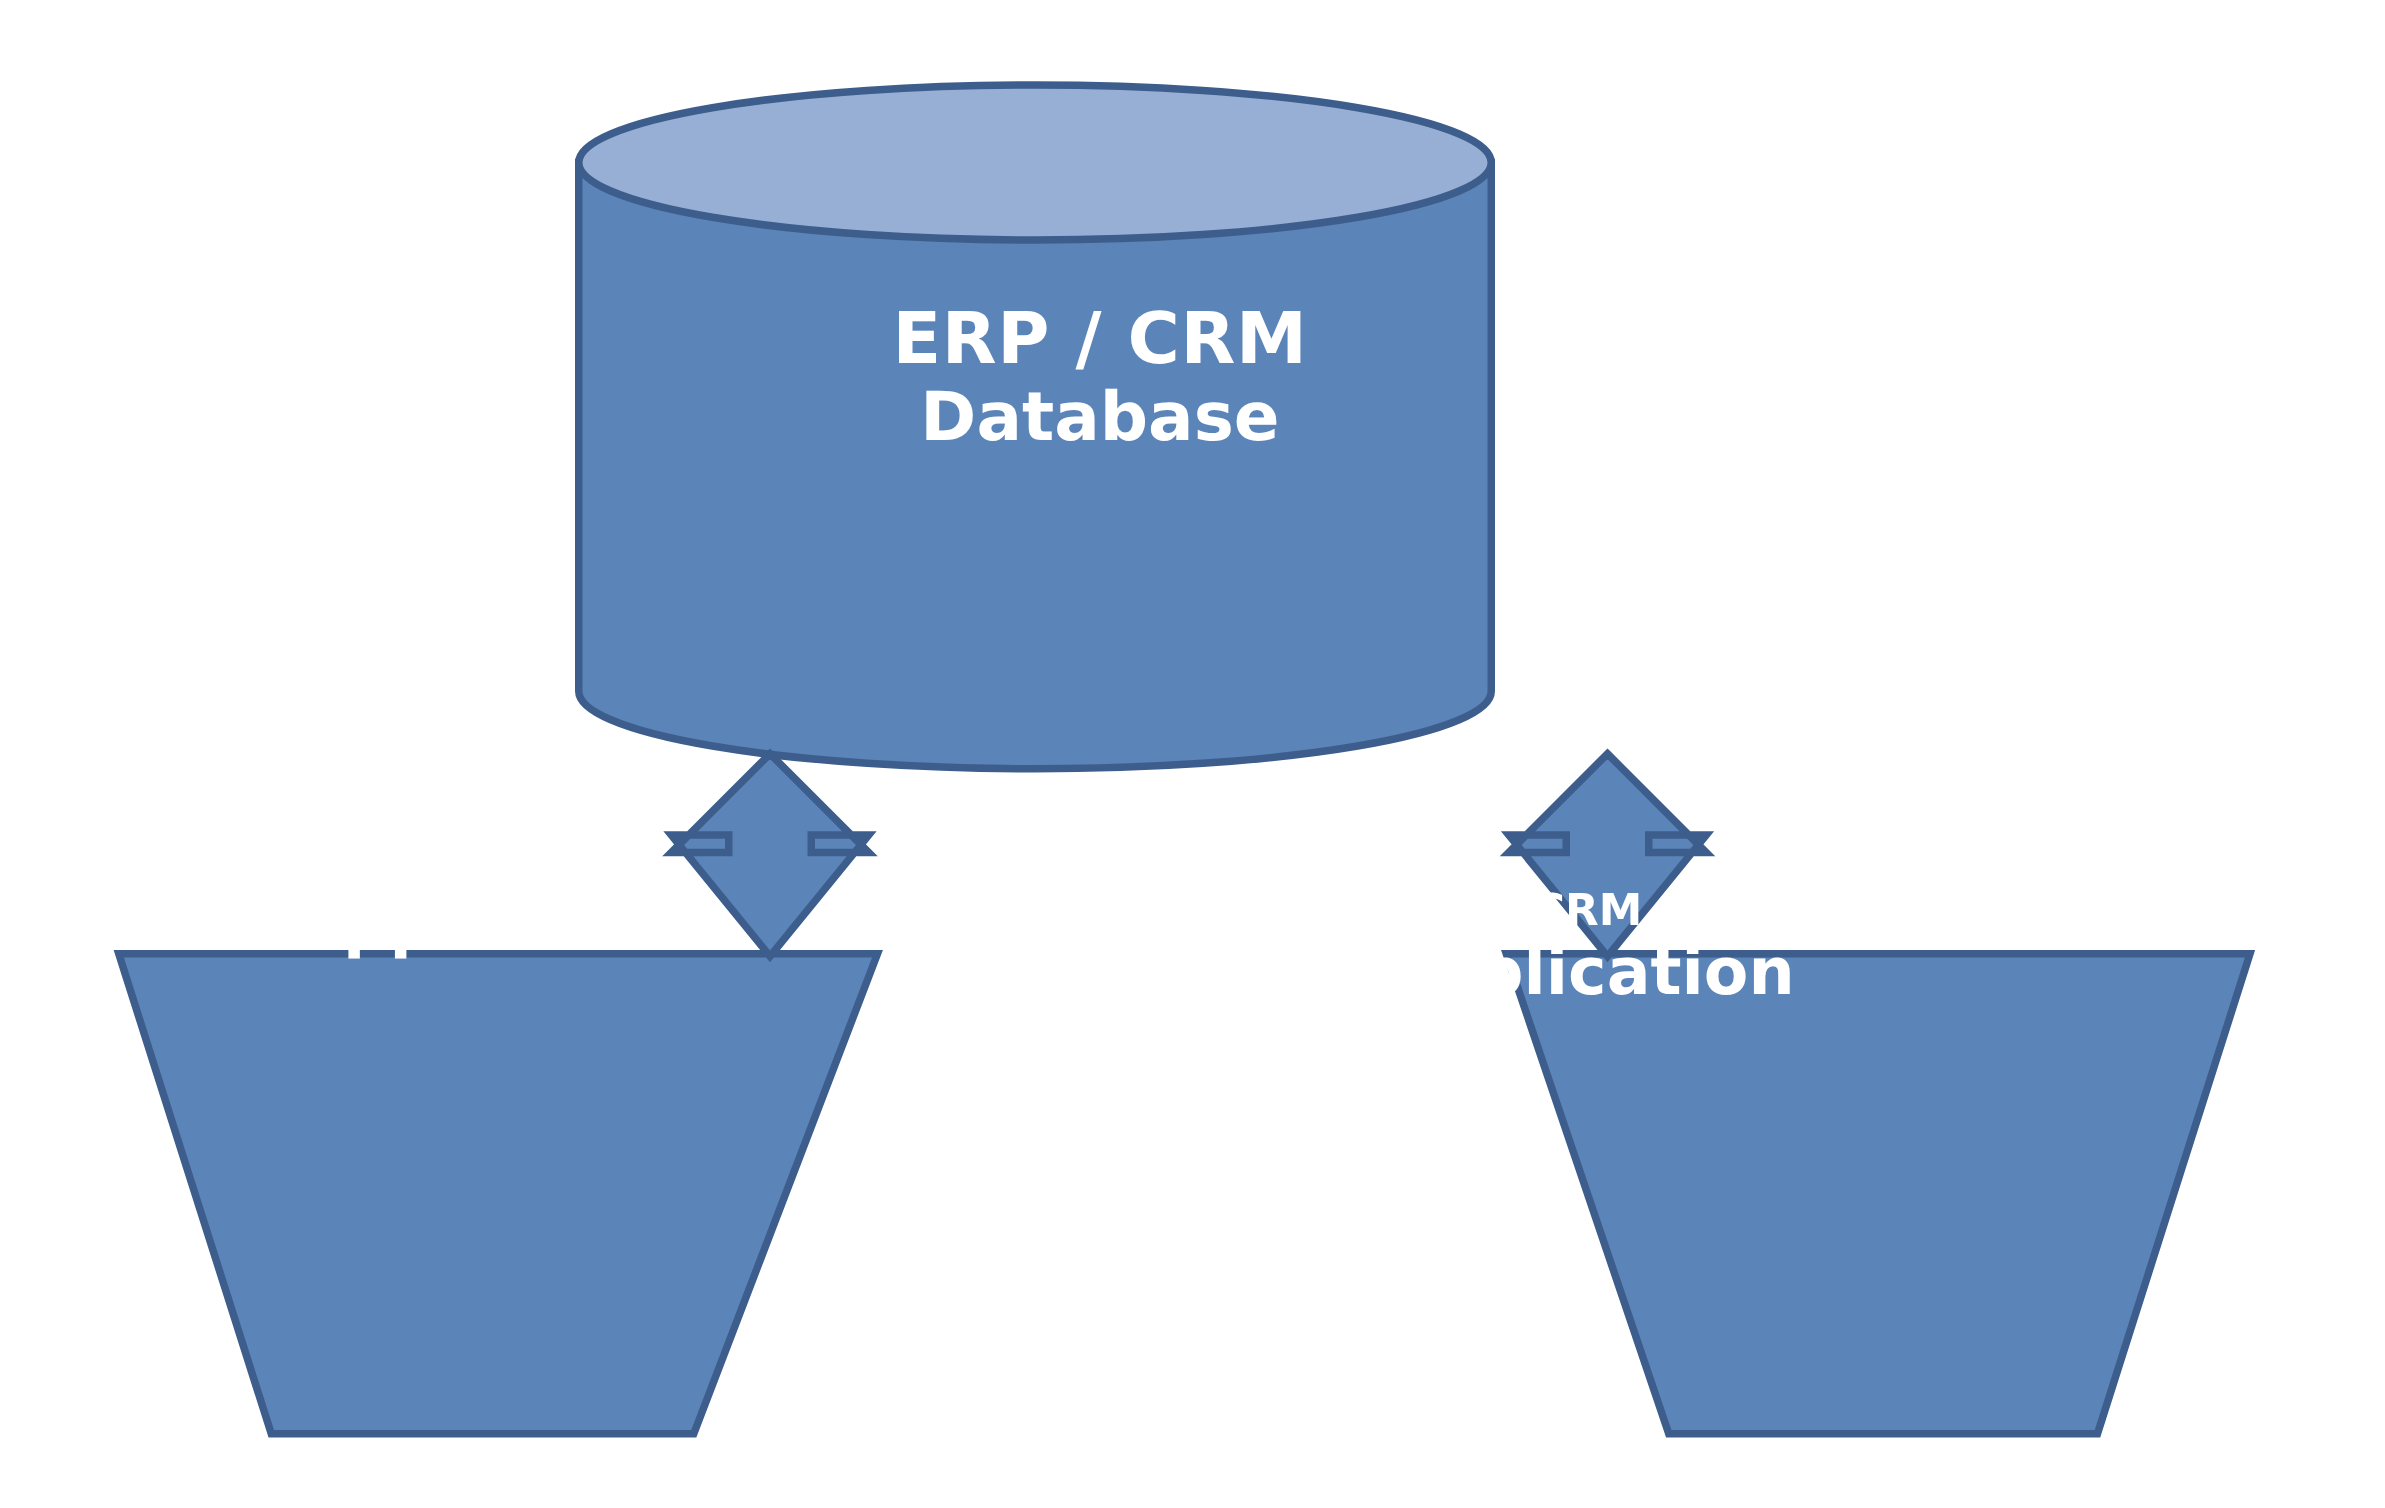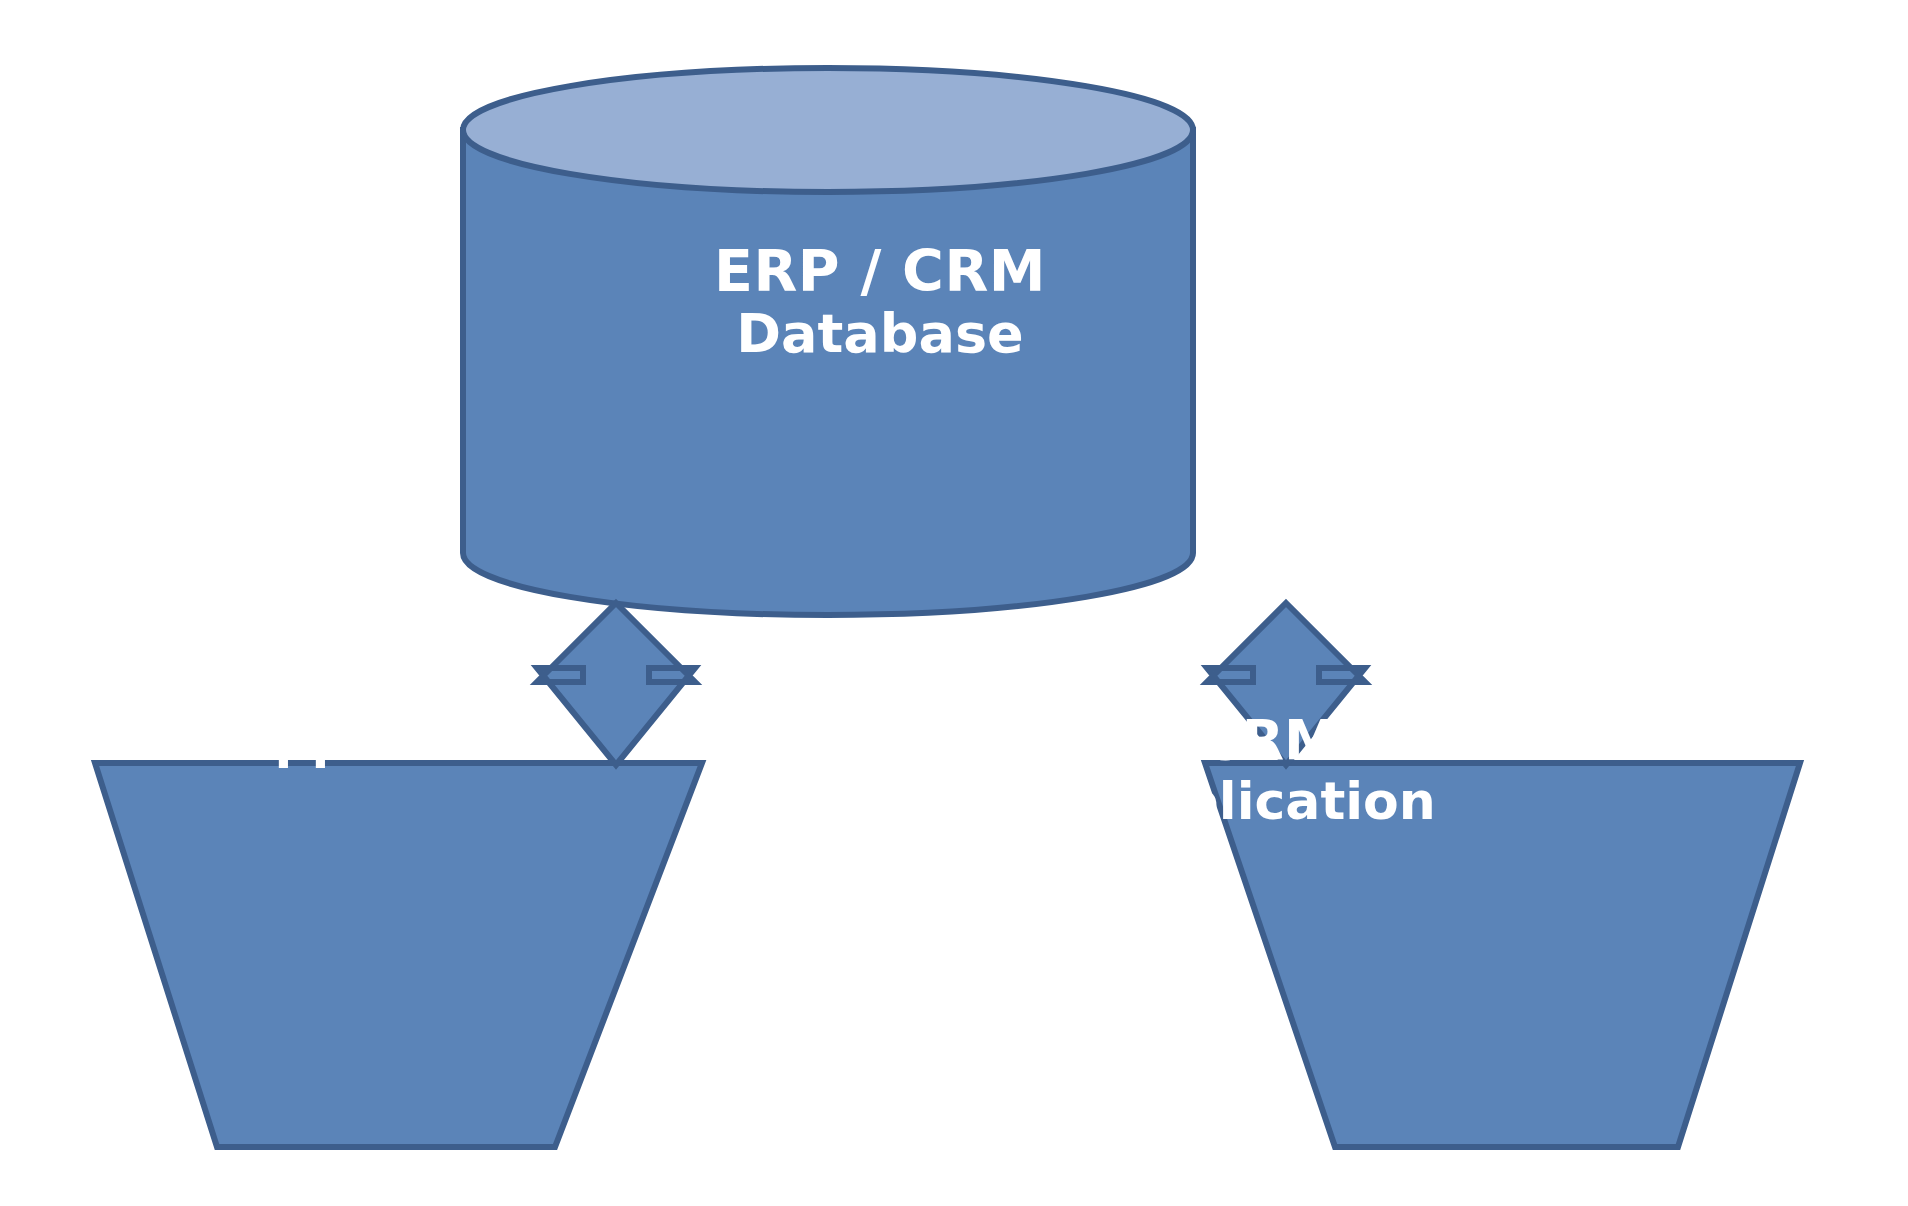--- a/index.html
+++ b/index.html
@@ -56,21 +56,21 @@
     width: 580px;
   }
   #erp-label .label-title { font-size: 55px; }
   #erp-label .label-sub   { font-size: 52px; }
 
   #crm-label {
     left: 980px;
     top: 710px;
     width: 580px;
   }
-  #crm-label .label-title { font-size: 55px; }
+  #crm-label .label-title { font-size: 35px; }
   #crm-label .label-sub   { font-size: 52px; }
 </style>
 </head>
 <body>
 
 <div id="canvas">
 
   <svg id="diagram-svg" viewBox="0 0 1908 1206">
 
     <g>

